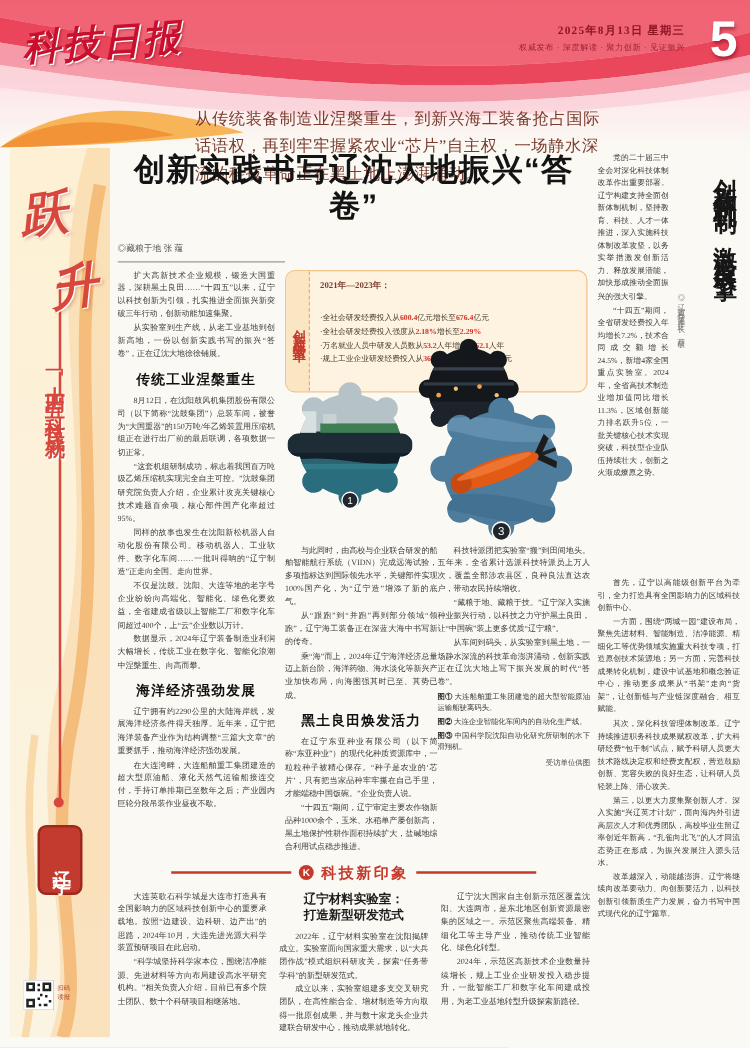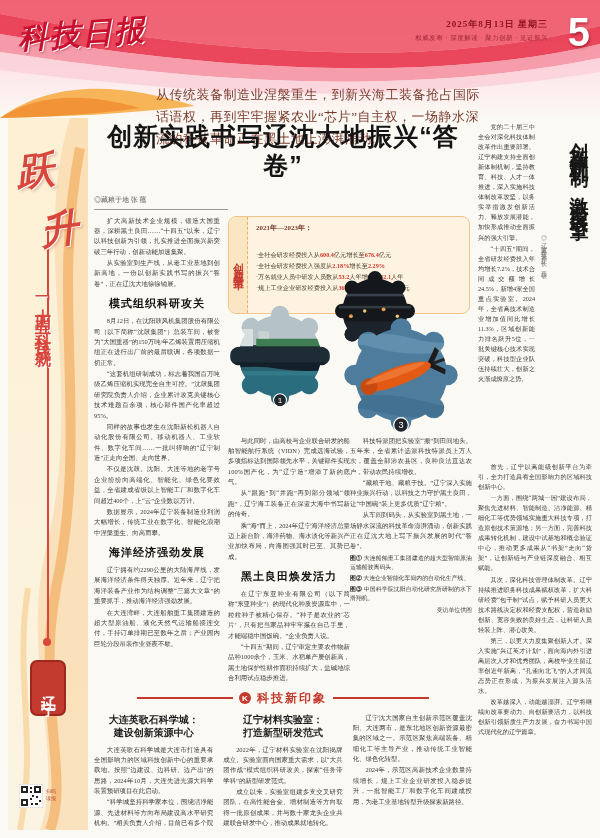--- a/index.html
+++ b/index.html
@@ -160,21 +160,21 @@
     <h1 class="headline">创新实践书写辽沈大地振兴“答卷”</h1>
     <div class="byline-row">
       <span class="byline">◎藏粮于地 张 蕴</span>
     </div>
 
     <div class="cols">
 
       <div class="col1">
         <p class="p">扩大高新技术企业规模，锻造大国重器，深耕黑土良田……“十四五”以来，辽宁以科技创新为引领，扎实推进全面振兴新突破三年行动，创新动能加速集聚。</p>
         <p class="p">从实验室到生产线，从老工业基地到创新高地，一份以创新实践书写的振兴“答卷”，正在辽沈大地徐徐铺展。</p>
-        <h2 class="sec-h">模式组织科研攻关</h2>
+        <h2 class="sec-h">传统工业涅槃重生</h2>
         <p class="p">8月12日，在沈阳鼓风机集团股份有限公司（以下简称“沈鼓集团”）总装车间，被誉为“大国重器”的150万吨/年乙烯装置用压缩机组正在进行出厂前的最后联调，各项数据一切正常。</p>
         <p class="p">“这套机组研制成功，标志着我国百万吨级乙烯压缩机实现完全自主可控。”沈鼓集团研究院负责人介绍，企业累计攻克关键核心技术难题百余项，核心部件国产化率超过95%。</p>
         <p class="p">同样的故事也发生在沈阳新松机器人自动化股份有限公司。移动机器人、工业软件、数字化车间……一批叫得响的“辽宁制造”正走向全国、走向世界。</p>
         <p class="p">不仅是沈鼓。沈阳、大连等地的老字号企业纷纷向高端化、智能化、绿色化要效益，全省建成省级以上智能工厂和数字化车间超过400个，上“云”企业数以万计。</p>
         <p class="p">数据显示，2024年辽宁装备制造业利润大幅增长，传统工业在数字化、智能化浪潮中涅槃重生、向高而攀。</p>
         <h2 class="sec-h">海洋经济强劲发展</h2>
         <p class="p">辽宁拥有约2290公里的大陆海岸线，发展海洋经济条件得天独厚。近年来，辽宁把海洋装备产业作为结构调整“三篇大文章”的重要抓手，推动海洋经济强劲发展。</p>
         <p class="p">在大连湾畔，大连船舶重工集团建造的超大型原油船、液化天然气运输船接连交付，手持订单排期已至数年之后；产业园内巨轮分段吊装作业昼夜不歇。</p>
       </div>
 
@@ -320,24 +320,20 @@
     </div>
 
     <div class="divider">
       <div class="div-line"></div>
       <div class="k-icon">K</div>
       <div class="div-label">科技新印象</div>
       <div class="div-line"></div>
     </div>
     <div class="impress">
       <div class="imp-col">
-        <div class="imp-h">
-          <div>大连英歌石科学城：</div>
-          <div>建设创新策源中心</div>
-        </div>
         <p class="p">大连英歌石科学城是大连市打造具有全国影响力的区域科技创新中心的重要承载地。按照“边建设、边科研、边产出”的思路，2024年10月，大连先进光源大科学装置预研项目在此启动。</p>
         <p class="p">“科学城坚持科学家本位，围绕洁净能源、先进材料等方向布局建设高水平研究机构。”相关负责人介绍，目前已有多个院士团队、数十个科研项目相继落地。</p>
 
       </div>
       <div class="imp-col">
         <div class="imp-h">
           <div>辽宁材料实验室：</div>
           <div>打造新型研发范式</div>
         </div>
         <p class="p">2022年，辽宁材料实验室在沈阳揭牌成立。实验室面向国家重大需求，以“大兵团作战”模式组织科研攻关，探索“任务带学科”的新型研发范式。</p>

